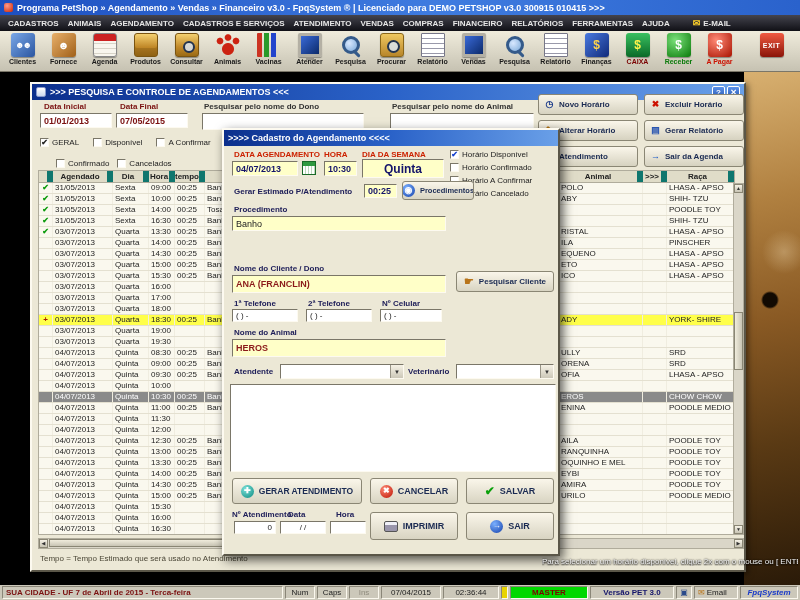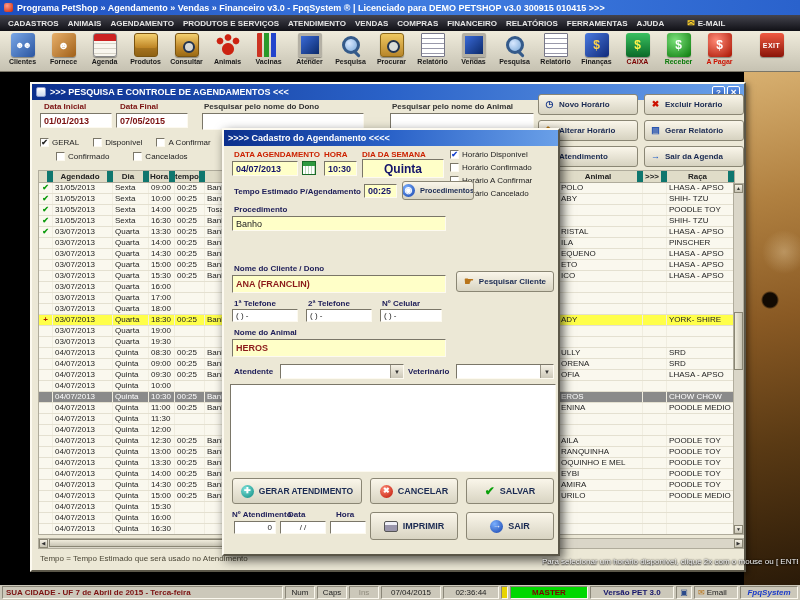--- a/index.html
+++ b/index.html
@@ -67,21 +67,21 @@
   #di2{left:84px;top:29px;width:72px;height:15px}
   #dono-inp{left:170px;top:29px;width:162px;height:17px}
   #animal-inp{left:358px;top:29px;width:144px;height:17px}
   #lb-di1{left:12px;top:18px}#lb-di2{left:88px;top:18px}
   #lb-dono{left:172px;top:18px}#lb-animal{left:360px;top:18px}
   #winbtns{position:absolute;left:506px;top:10px;display:grid;grid-template-columns:100px 100px;gap:5px 6px}
   .wab{height:21px;background:linear-gradient(#faf6ea,#d6d2c0);border:1px solid #8a8674;border-radius:3px;display:flex;align-items:center;gap:4px;padding:0 5px;font-size:8px;font-weight:bold;color:#1a2a52;cursor:pointer;white-space:nowrap;overflow:hidden}
   .wabi{width:11px;flex:0 0 auto;text-align:center;font-size:9px;line-height:1}
   .wi-clock{color:#1a3a8a}.wi-del{color:#cc1100}.wi-edit{color:#b87410}.wi-report{color:#2a55b0}.wi-service{color:#2a55b0}.wi-exit{color:#1a5ac8;font-weight:bold}
   #filters1{position:absolute;left:8px;top:54px;display:flex;gap:14px}
-  #filters2{position:absolute;left:24px;top:68px;display:flex;gap:24px}
+  #filters2{position:absolute;left:24px;top:75px;display:flex;gap:8px}
   .cb{display:flex;align-items:center;gap:3px;font-size:8px;color:#222;cursor:pointer;white-space:nowrap}
   .cb .box{width:9px;height:9px;background:#fff;border:1px solid;border-color:#7a7668 #fdfaf0 #fdfaf0 #7a7668;font-size:8px;line-height:7px;text-align:center;color:#222;font-weight:bold;flex:0 0 auto}
   .dcb .box{color:#1440cc}
 
   
   #thead{position:absolute;left:6px;top:86px;width:697px;height:13px;display:flex;background:#e0dcc8;border:1px solid #b0ac9c;font-size:8px;font-weight:bold;color:#222}
   .th{flex:0 0 auto;display:flex;align-items:center;justify-content:center;border-right:6px solid #0f766e;overflow:hidden;white-space:nowrap;height:100%}
   #tbody{position:absolute;left:6px;top:99px;width:697px;height:352px;background:#faf8ee;border:1px solid #b0ac9c;border-top:none;overflow:hidden}
   .trow{display:flex;height:11px;border-bottom:1px solid #e4e0d0;cursor:pointer}
   .trow .td{flex:0 0 auto;font-size:8px;line-height:10px;padding:0 2px;overflow:hidden;white-space:nowrap;border-right:1px solid #f0ede0;color:#222}
@@ -191,21 +191,21 @@
 
   <div class="abs" id="titlebar">
     <span class="app-ico"></span>
     <span>Programa PetShop » Agendamento » Vendas » Financeiro v3.0 - FpqSystem ® | Licenciado para  DEMO PETSHOP  v3.0 300915 010415 &gt;&gt;&gt;</span>
   </div>
 
   <div class="abs" id="menubar">
       <span class="mitem">CADASTROS</span>
       <span class="mitem">ANIMAIS</span>
       <span class="mitem">AGENDAMENTO</span>
-      <span class="mitem">PRODUTOS E SERVIÇOS</span>
+      <span class="mitem">CADASTROS E SERVIÇOS</span>
       <span class="mitem">ATENDIMENTO</span>
       <span class="mitem">VENDAS</span>
       <span class="mitem">COMPRAS</span>
       <span class="mitem">FINANCEIRO</span>
       <span class="mitem">RELATÓRIOS</span>
       <span class="mitem">FERRAMENTAS</span>
       <span class="mitem">AJUDA</span>
       <span class="mitem email">
         <span class="env">✉</span>
         <span>E-MAIL</span>
@@ -767,21 +767,21 @@
           </label>
           <label class="cb dcb">
             <span class="box"></span>
             <span class="cbl">Horário A Confirmar</span>
           </label>
           <label class="cb dcb">
             <span class="box"></span>
             <span class="cbl">Horário Cancelado</span>
           </label>
         </div>
-      <span class="dlbl navy" id="lb-tempo">Tempo Estimado P/Agendamento</span>
+      <span class="dlbl navy" id="lb-tempo">Gerar Estimado P/Atendimento</span>
       <div class="yf" id="p-tempof">00:25</div>
       <div class="dbtn" id="btn-proc">
         <span class="cic blue dot"></span>
         <span>Procedimentos</span>
       </div>
       <span class="dlbl navy" id="lb-proced">Procedimento</span>
       <div class="yf" id="p-procinp">Banho</div>
       <span class="dlbl navy" id="lb-cli">Nome do Cliente / Dono</span>
       <div class="yf mar" id="p-cliinp">ANA (FRANCLIN)</div>
       <div class="dbtn" id="btn-pcli">

